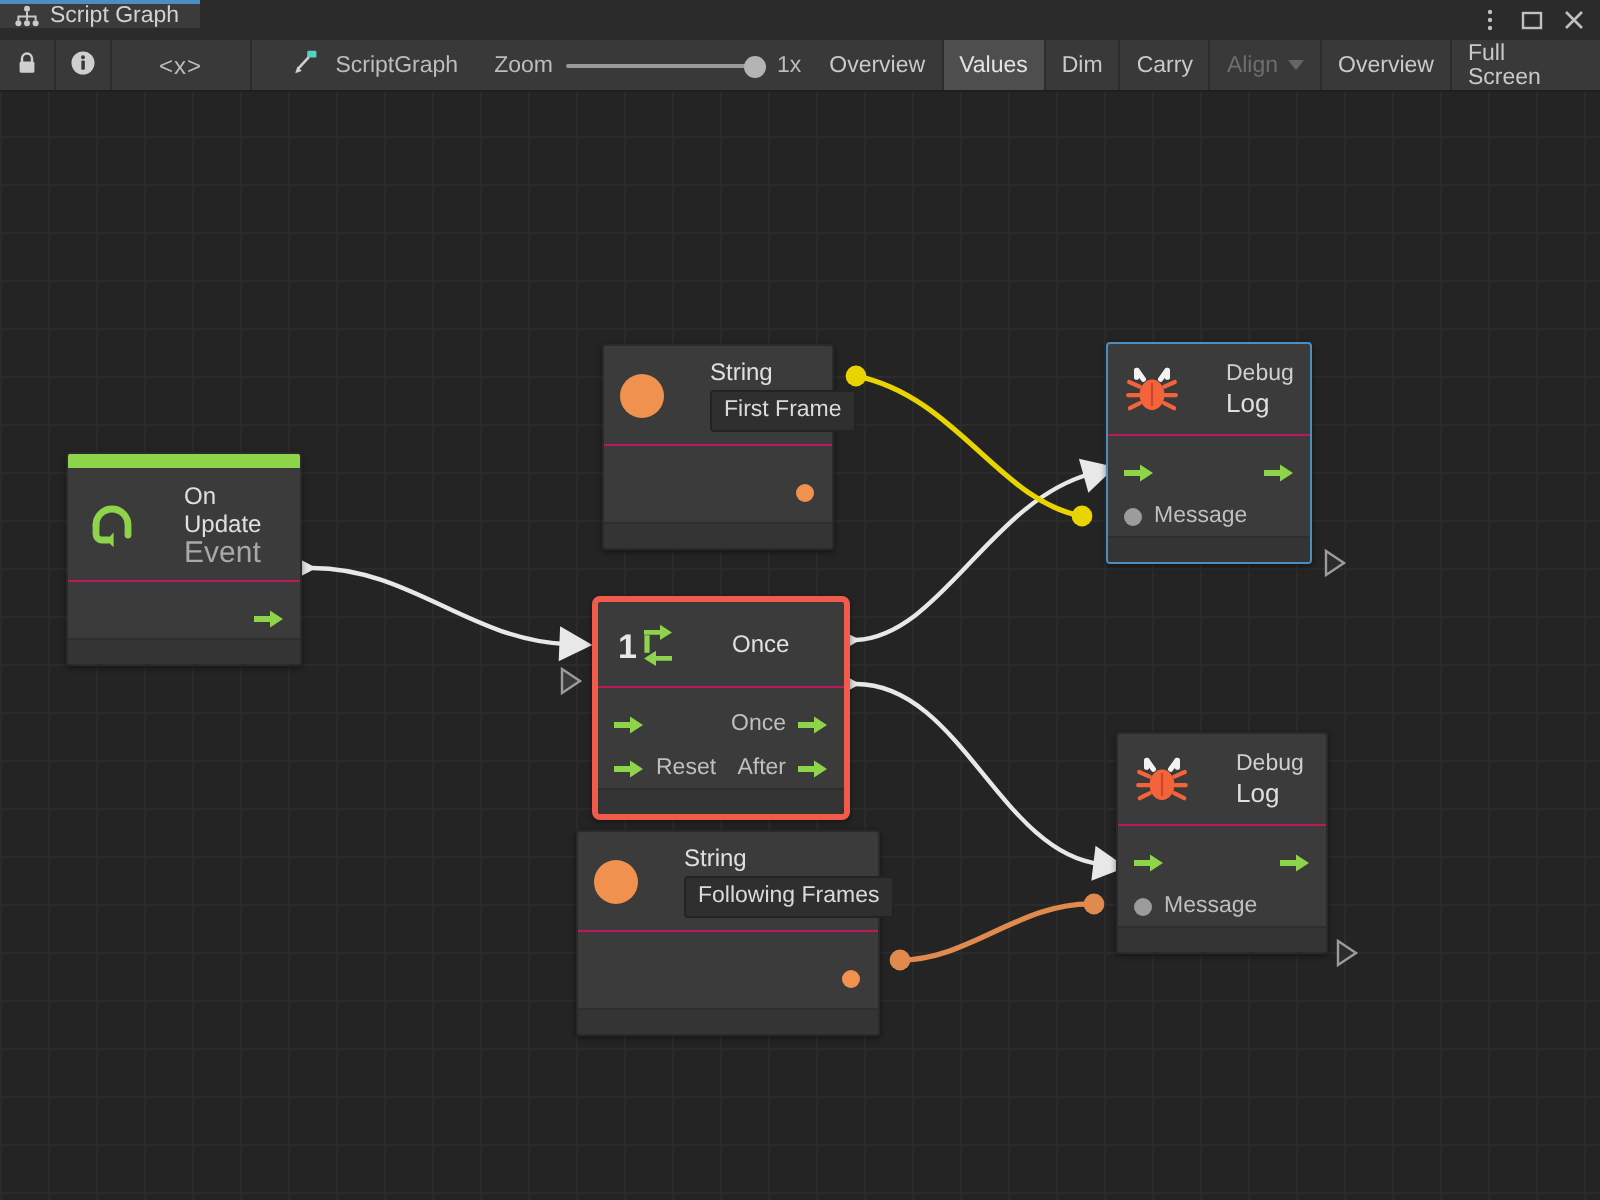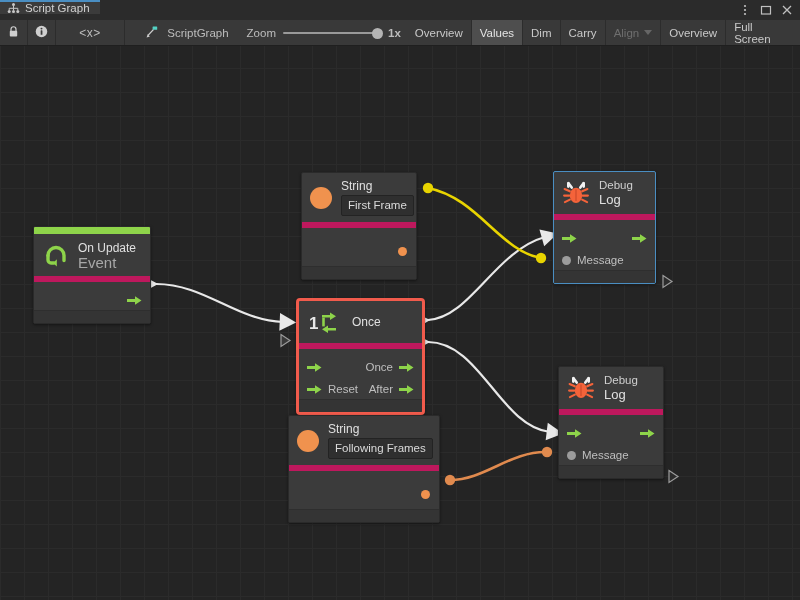--- a/index.html
+++ b/index.html
@@ -108,21 +108,21 @@
     background: #9a9a9a;
     border-radius: 1px;
   }
   .zoom-knob {
     position: absolute;
     right: -2px; top: 1px;
     width: 11px; height: 11px;
     border-radius: 50%;
     background: #b4b4b4;
   }
-  .zoom-value { color: #bdbdbd; font-weight: bold; }
+  .zoom-value { color: #bdbdbd; }
   .caret {
     display: inline-block;
     margin-left: 5px;
     width: 0; height: 0;
     border-left: 4px solid transparent;
     border-right: 4px solid transparent;
     border-top: 5px solid currentColor;
     opacity: .85;
   }
 
@@ -164,25 +164,25 @@
   }
   .node.hovered { border: 1px solid #4a8ec2; }
   .node-accent {
     height: 7px;
     background: #8ed44a;
     border-radius: 1px 1px 0 0;
   }
   .node-head {
     display: flex;
     align-items: center;
-    gap: 9px;
+    gap: 23px;
     padding: 7px 10px 7px 9px;
     min-height: 34px;
     box-sizing: border-box;
-    border-bottom: 6px solid #be185d;
+    border-bottom: 1px solid #be185d;
   }
   .node-head-txt { display: flex; flex-direction: column; gap: 1px; }
   .node-title { color: #e0e0e0; font-size: 12px; line-height: 14px; }
   .node-sub { color: #a8a8a8; font-size: 15px; line-height: 13px; }
   .node-icon { width: 26px; height: 26px; display: block; flex: none; }
 
   .node-ports { padding: 4px 0 2px 0; }
   .port-row {
     display: flex;
     align-items: flex-end;

